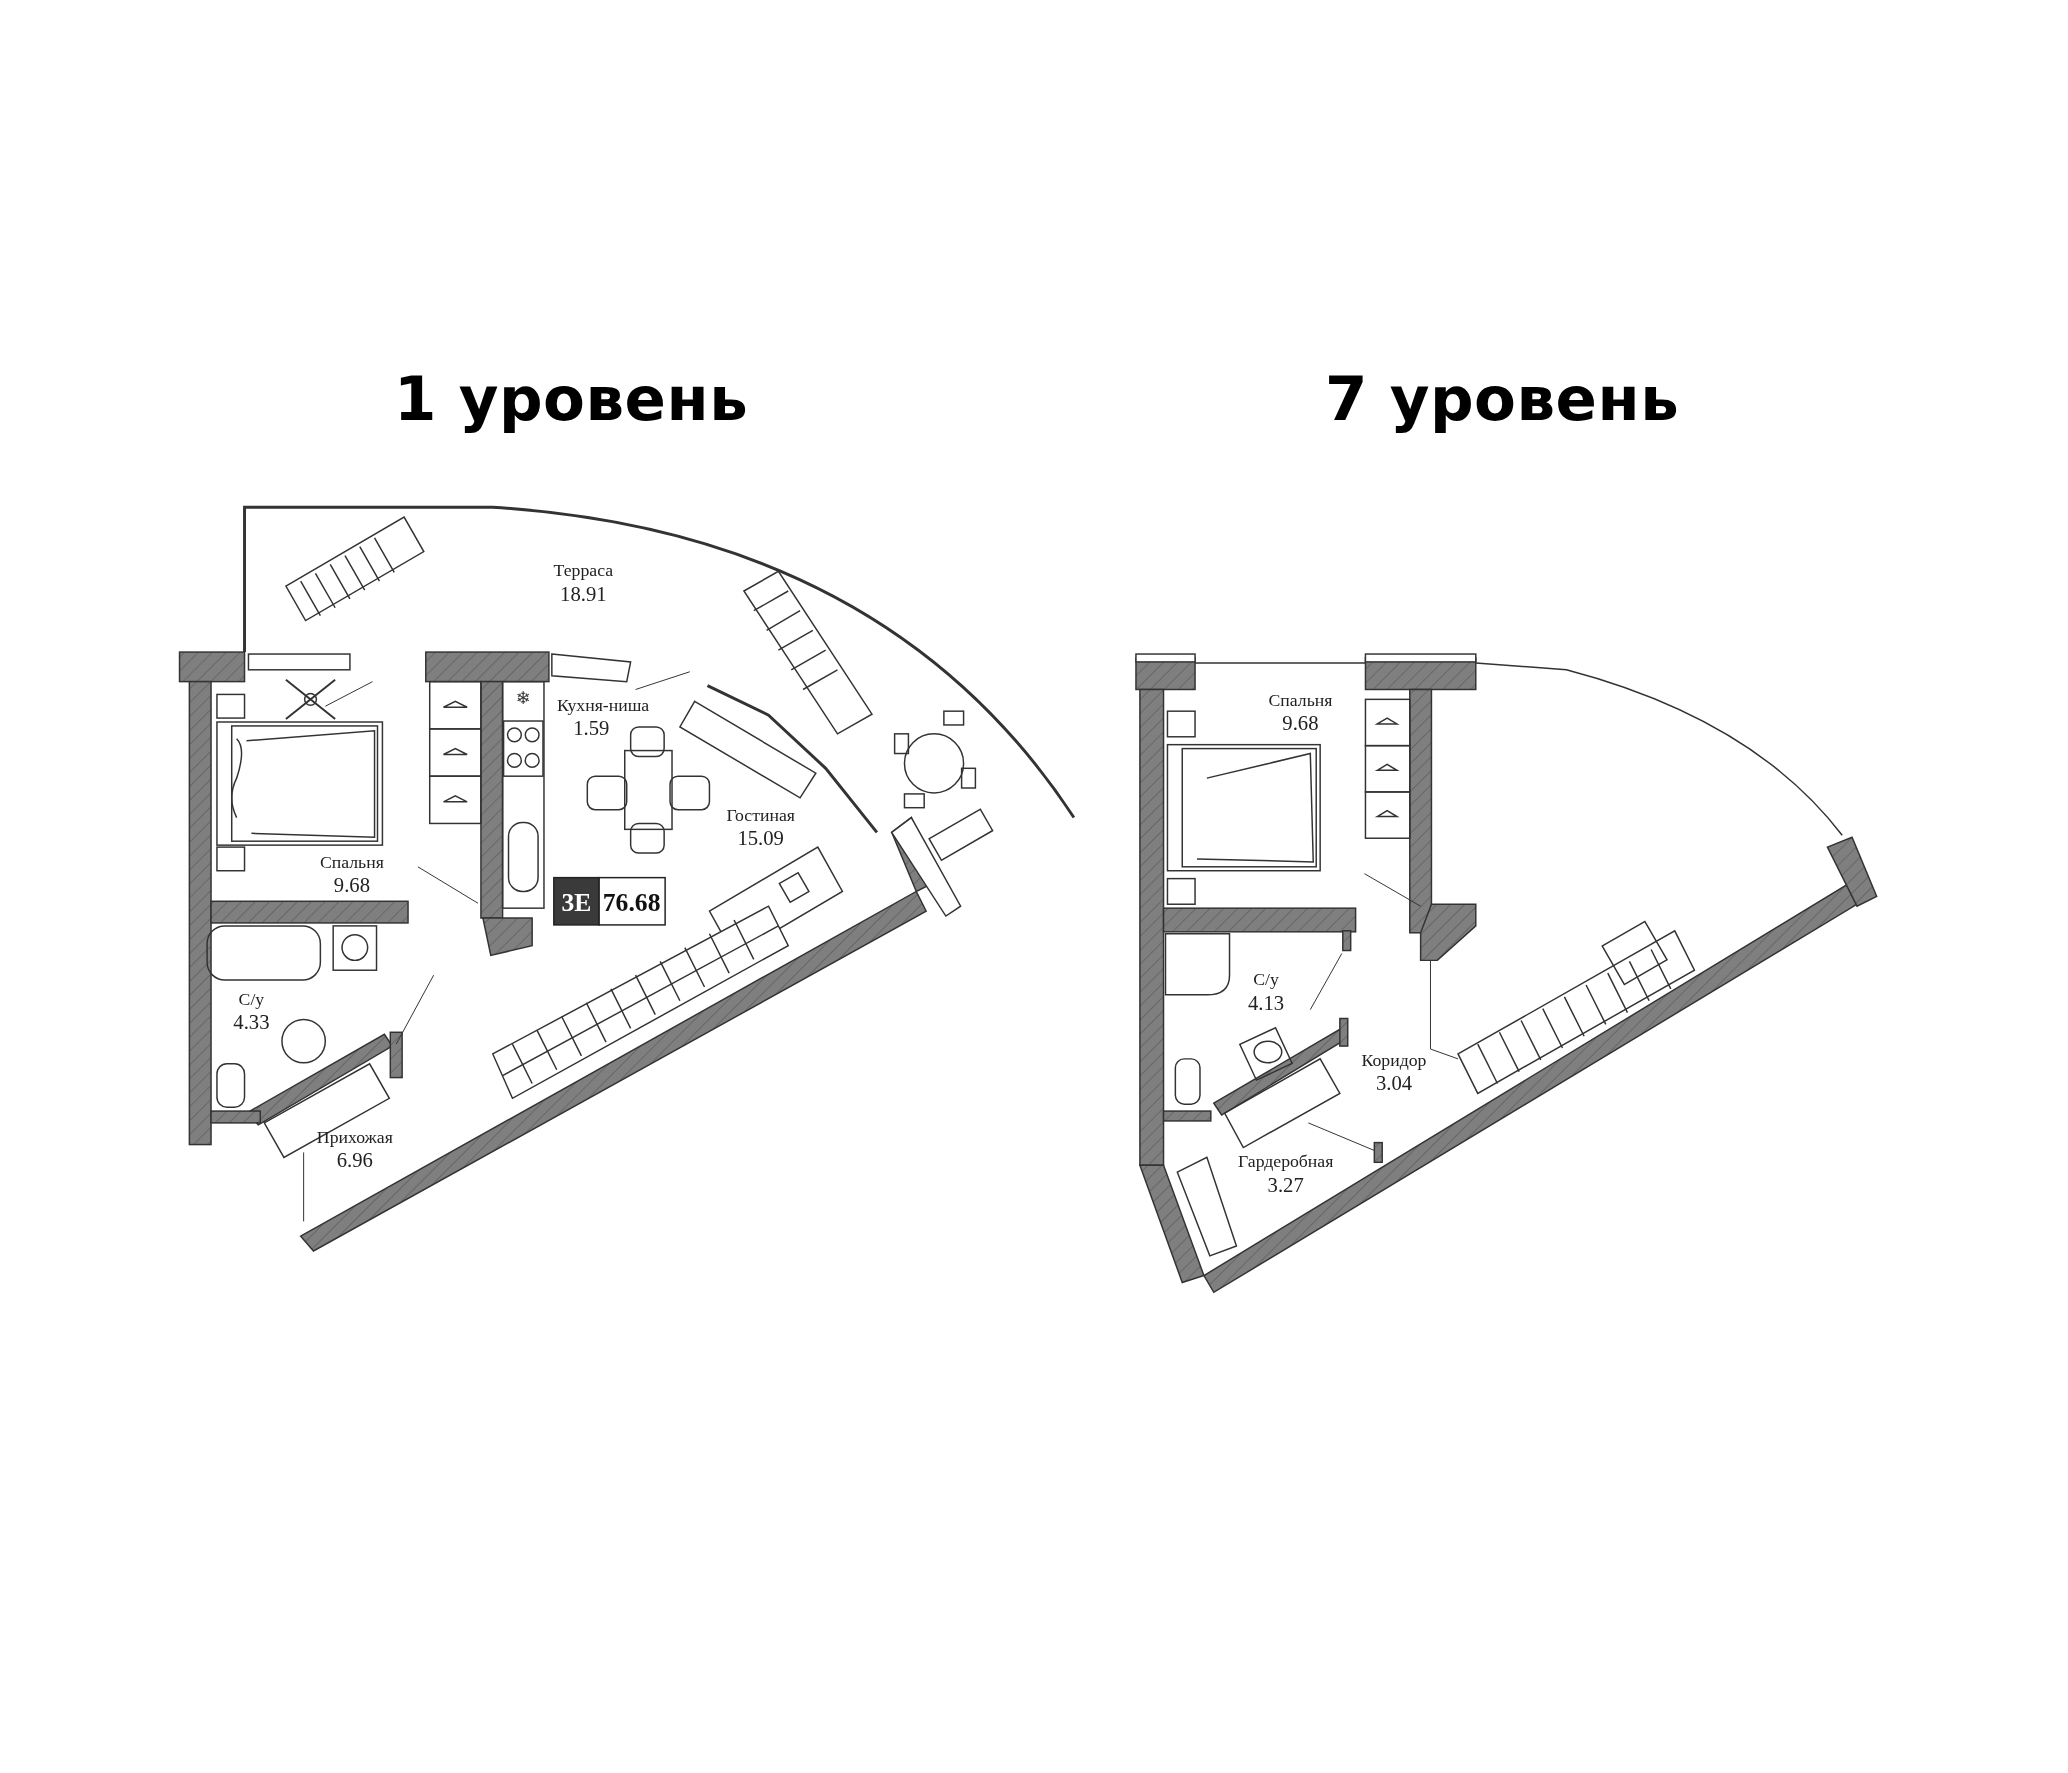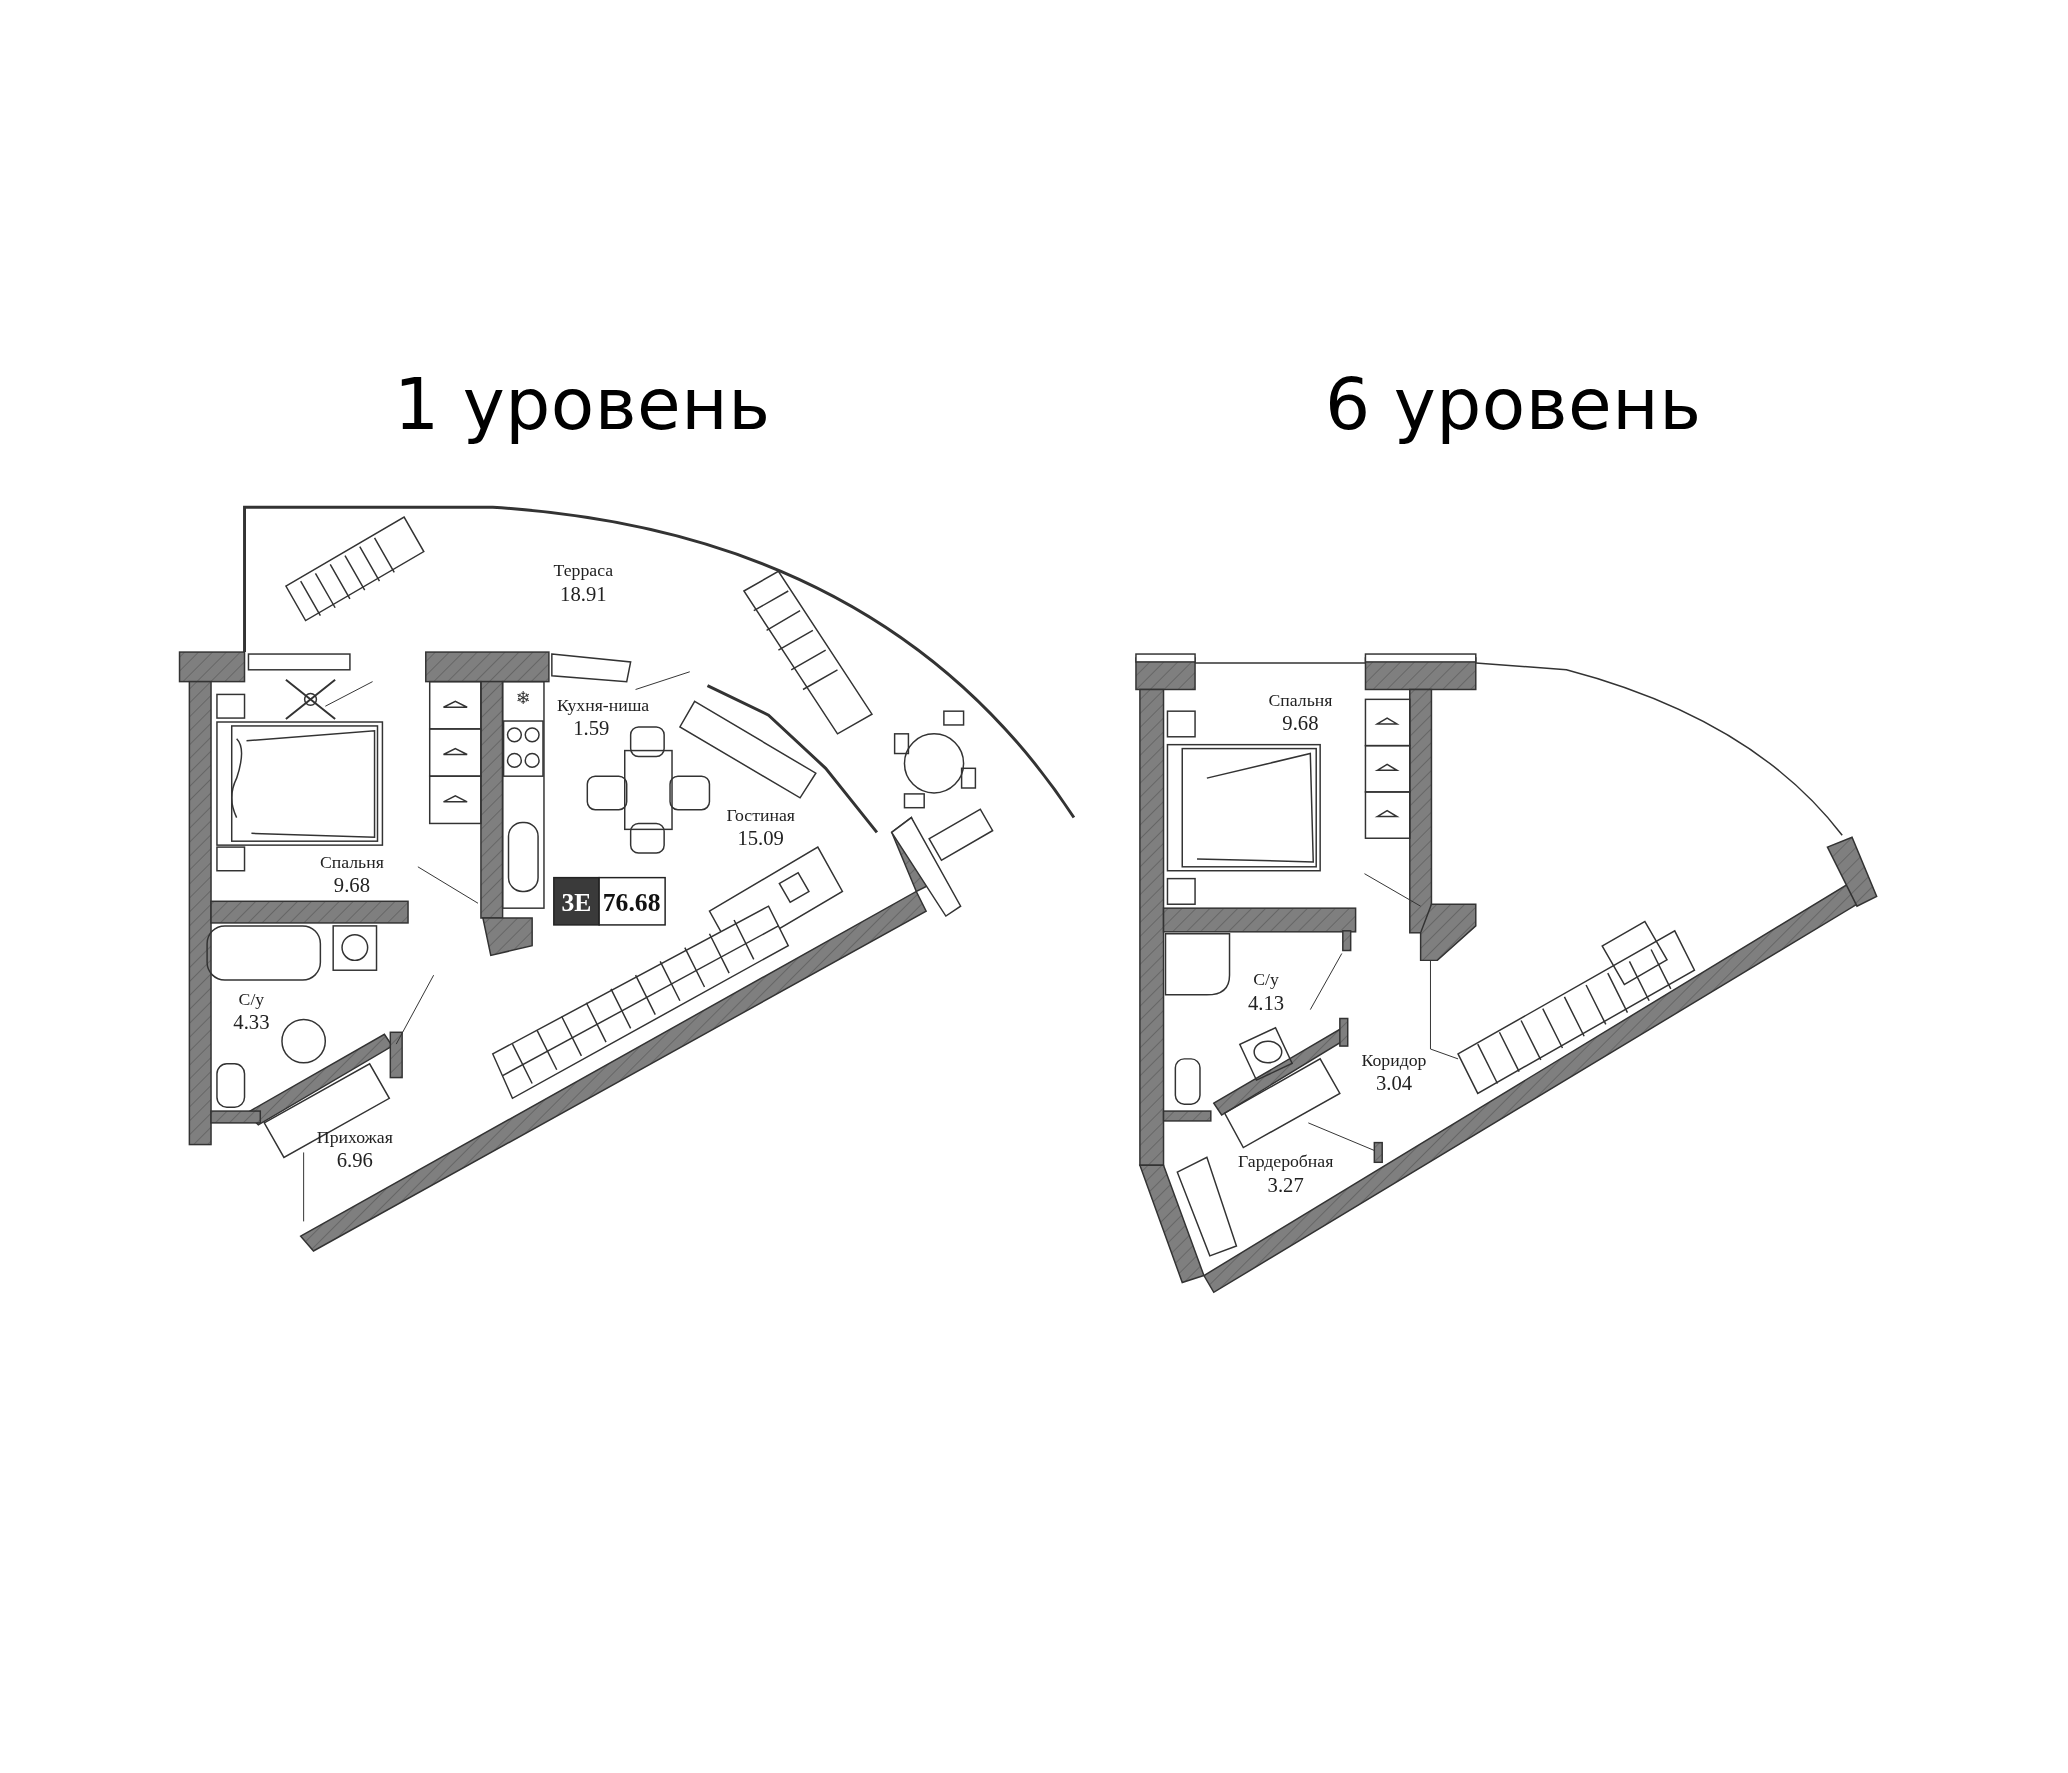--- a/index.html
+++ b/index.html
@@ -1,30 +1,30 @@
 <!DOCTYPE html>
 <html><head>
 <meta charset="utf-8">
 <style>
   html, body { margin:0; padding:0; background:#ffffff; }
   body { width:2069px; height:1773px; position:relative; overflow:hidden; font-family:"Liberation Sans", sans-serif; }
-  .level-title { position:absolute; top:363px; font-family:"DejaVu Sans", sans-serif; font-size:71px; color:#000; letter-spacing:0.5px; white-space:nowrap; }
+  .level-title { position:absolute; top:363px; font-family:"DejaVu Sans", sans-serif; font-size:61px; color:#000; letter-spacing:0.5px; white-space:nowrap;font-weight:bold; }
   #title-1 { left:394px; }
   #title-2 { left:1325px; }
   svg.plan { position:absolute; left:0; top:0; }
   .room-label { font-family:"Liberation Serif", serif; font-size:18px; fill:#222; text-anchor:middle; }
   .room-area { font-family:"Liberation Serif", serif; font-size:21px; fill:#222; text-anchor:middle; }
   .badge-code { font-family:"Liberation Serif", serif; font-weight:bold; font-size:26px; fill:#fff; text-anchor:middle; }
   .badge-area { font-family:"Liberation Serif", serif; font-weight:bold; font-size:26px; fill:#111; text-anchor:middle; }
 </style>
 </head>
 <body>
 
 <div id="title-1" class="level-title">1 уровень</div>
-<div id="title-2" class="level-title">6 уровень</div>
+<div id="title-2" class="level-title">7 уровень</div>
 
 <svg class="plan" width="2069" height="1773" viewBox="0 0 2100 1800" xmlns="http://www.w3.org/2000/svg">
   <defs>
     <pattern id="hatch" patternUnits="userSpaceOnUse" width="10" height="10" patternTransform="rotate(45)">
       <rect width="10" height="10" fill="#7f7f7f"></rect>
       <line x1="0" y1="0" x2="0" y2="10" stroke="#555" stroke-width="1.2"></line>
     </pattern>
   </defs>
 
   <g fill="none" stroke="#333" stroke-width="1.5">

